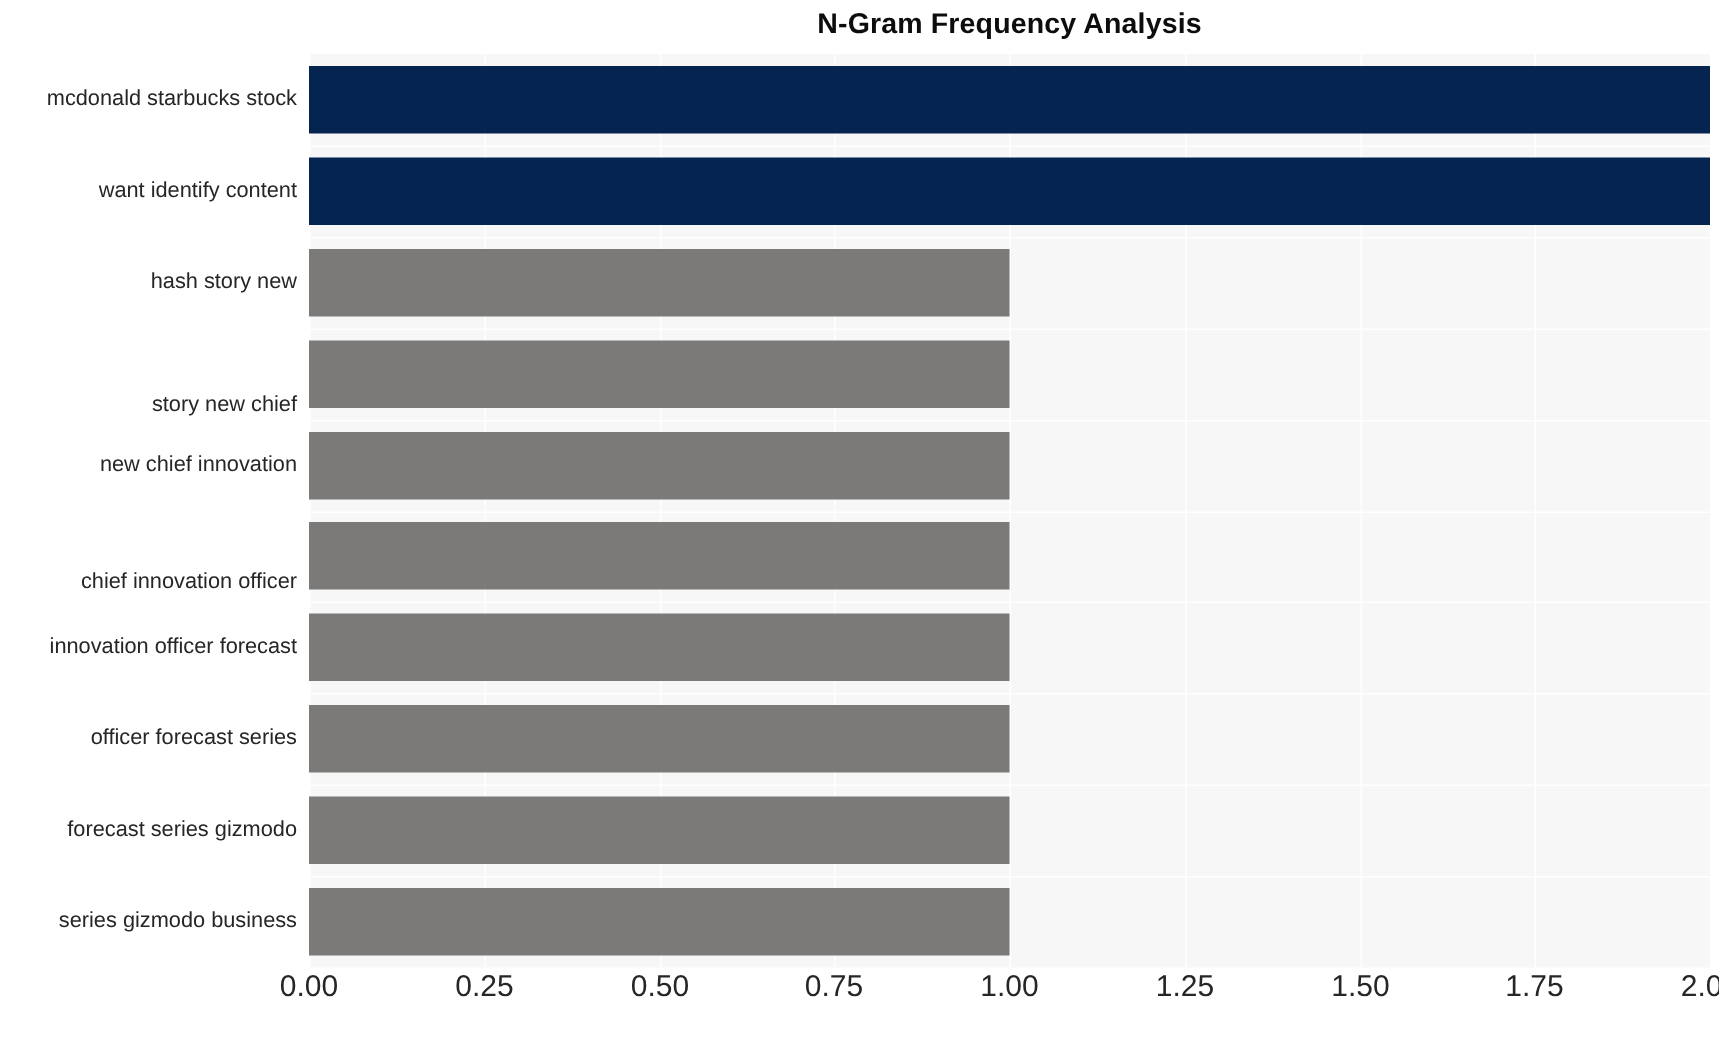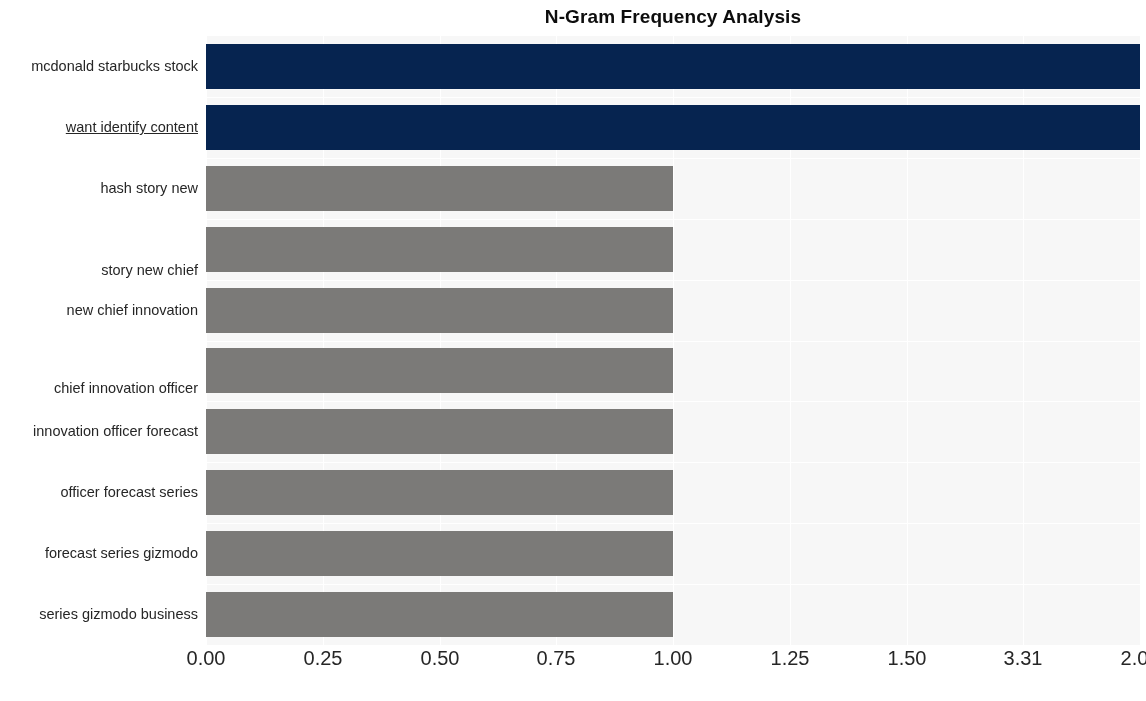--- a/index.html
+++ b/index.html
@@ -144,36 +144,36 @@
         <div class="bar" title="chief innovation officer: 1" style="left: 0px; top: 312px; width: 467px; background: rgb(123, 122, 120);"></div>
         <div class="bar" title="innovation officer forecast: 1" style="left: 0px; top: 373px; width: 467px; background: rgb(123, 122, 120);"></div>
         <div class="bar" title="officer forecast series: 1" style="left: 0px; top: 434px; width: 467px; background: rgb(123, 122, 120);"></div>
         <div class="bar" title="forecast series gizmodo: 1" style="left: 0px; top: 495px; width: 467px; background: rgb(123, 122, 120);"></div>
         <div class="bar" title="series gizmodo business: 1" style="left: 0px; top: 556px; width: 467px; background: rgb(123, 122, 120);"></div>
       </div>
   </div>
 
   <div id="yticks">
       <div class="ytick" style="top: 58px; color: rgb(38, 38, 38);">mcdonald starbucks stock</div>
-      <div class="ytick" style="top: 119px; color: rgb(38, 38, 38); text-decoration: underline;">want identify content</div>
+      <div class="ytick" style="top: 119px; color: rgb(38, 38, 38);">want identify content</div>
       <div class="ytick" style="top: 180px; color: rgb(38, 38, 38);">hash story new</div>
       <div class="ytick" style="top: 241px; color: rgb(38, 38, 38); margin-top: 21px;">story new chief</div>
       <div class="ytick" style="top: 302px; color: rgb(38, 38, 38);">new chief innovation</div>
       <div class="ytick" style="top: 380px; color: rgb(38, 38, 38);">chief innovation officer</div>
       <div class="ytick" style="top: 423px; color: rgb(38, 38, 38);">innovation officer forecast</div>
       <div class="ytick" style="top: 484px; color: rgb(38, 38, 38);">officer forecast series</div>
       <div class="ytick" style="top: 545px; color: rgb(38, 38, 38);">forecast series gizmodo</div>
       <div class="ytick" style="top: 606px; color: rgb(38, 38, 38);">series gizmodo business</div>
     </div>
   <div id="xticks">
       <div class="xtick" style="left: 206px; color: rgb(38, 38, 38);">0.00</div>
       <div class="xtick" style="left: 323px; color: rgb(38, 38, 38);">0.25</div>
       <div class="xtick" style="left: 440px; color: rgb(38, 38, 38);">0.50</div>
       <div class="xtick" style="left: 556px; color: rgb(38, 38, 38);">0.75</div>
       <div class="xtick" style="left: 673px; color: rgb(38, 38, 38);">1.00</div>
       <div class="xtick" style="left: 790px; color: rgb(38, 38, 38);">1.25</div>
       <div class="xtick" style="left: 907px; color: rgb(38, 38, 38);">1.50</div>
-      <div class="xtick" style="left: 1023px; color: rgb(38, 38, 38);">3.31</div>
+      <div class="xtick" style="left: 1023px; color: rgb(38, 38, 38);">1.75</div>
       <div class="xtick" style="left: 1140px; color: rgb(38, 38, 38);">2.00</div>
     </div>
 
 
 </div>
 
 </body></html>

